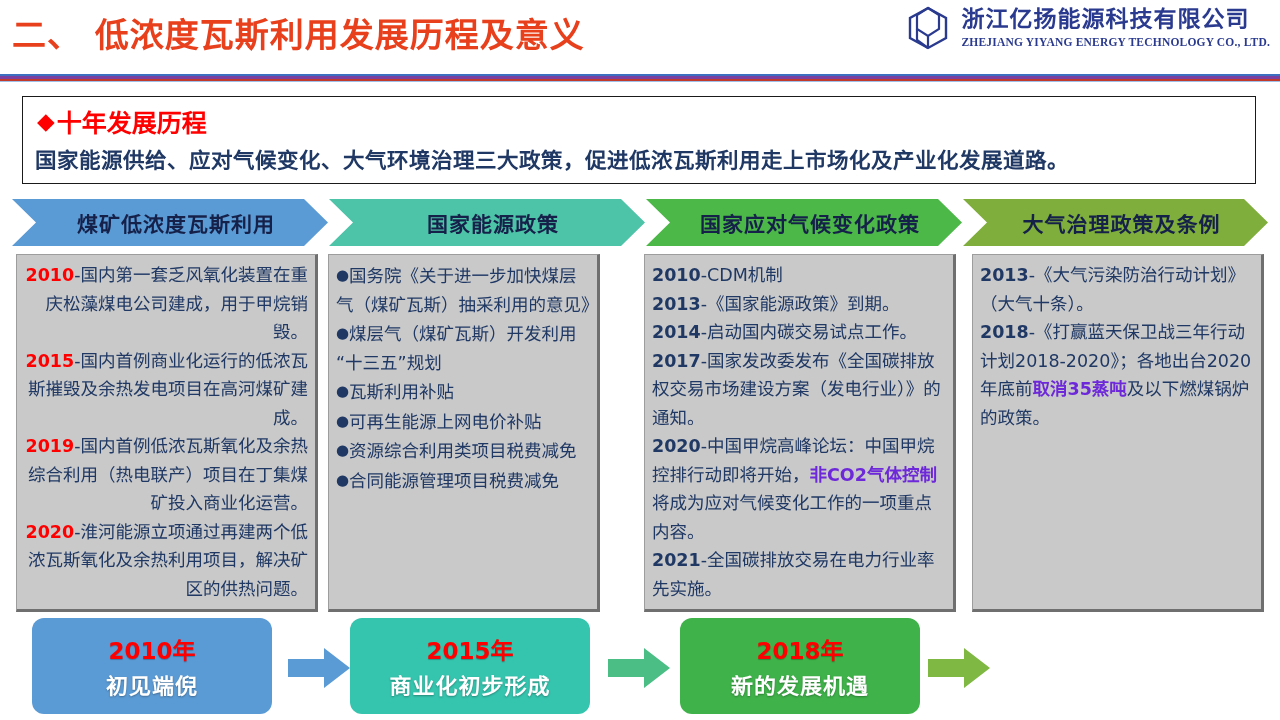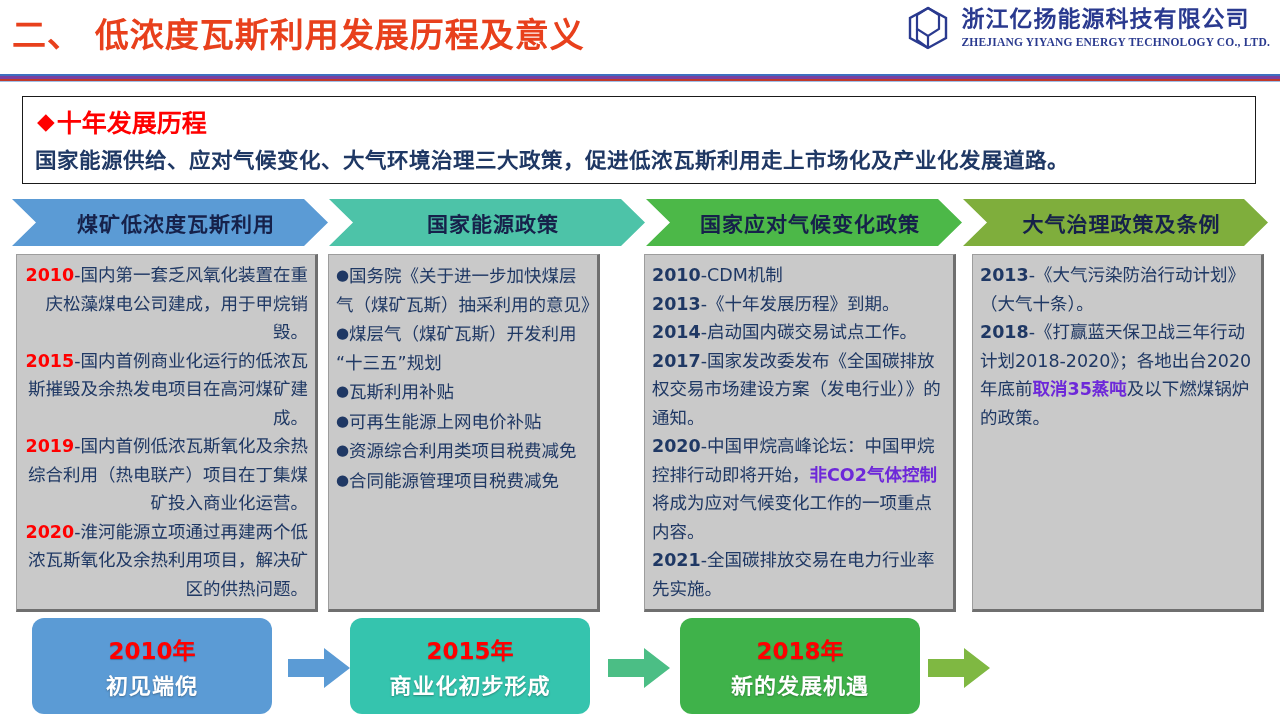--- a/index.html
+++ b/index.html
@@ -208,21 +208,21 @@
   <div class="panel" id="panel-1">
       <div class="para"><span class="bullet">●</span><span>国务院《关于进一步加快煤层气（煤矿瓦斯）抽采利用的意见》</span></div>
       <div class="para"><span class="bullet">●</span><span>煤层气（煤矿瓦斯）开发利用“十三五”规划</span></div>
       <div class="para"><span class="bullet">●</span><span>瓦斯利用补贴</span></div>
       <div class="para"><span class="bullet">●</span><span>可再生能源上网电价补贴</span></div>
       <div class="para"><span class="bullet">●</span><span>资源综合利用类项目税费减免</span></div>
       <div class="para"><span class="bullet">●</span><span>合同能源管理项目税费减免</span></div>
     </div>
   <div class="panel" id="panel-2">
       <div class="para"><span class="yrb">2010</span><span>-CDM机制</span></div>
-      <div class="para"><span class="yrb">2013</span><span>-《十年发展历程》到期。</span></div>
+      <div class="para"><span class="yrb">2013</span><span>-《国家能源政策》到期。</span></div>
       <div class="para"><span class="yrb">2014</span><span>-启动国内碳交易试点工作。</span></div>
       <div class="para"><span class="yrb">2017</span><span>-国家发改委发布《全国碳排放权交易市场建设方案（发电行业）》的通知。</span></div>
       <div class="para"><span class="yrb">2020</span><span>-中国甲烷高峰论坛：中国甲烷控排行动即将开始，<span class="hl">非CO2气体控制</span>将成为应对气候变化工作的一项重点内容。</span></div>
       <div class="para"><span class="yrb">2021</span><span>-全国碳排放交易在电力行业率先实施。</span></div>
     </div>
   <div class="panel" id="panel-3">
       <div class="para"><span class="yrb">2013</span><span>-《大气污染防治行动计划》（大气十条）。</span></div>
       <div class="para"><span class="yrb">2018</span><span>-《打赢蓝天保卫战三年行动计划2018-2020》；各地出台2020年底前<span class="hl">取消35蒸吨</span>及以下燃煤锅炉的政策。</span></div>
     </div>
 </div>

